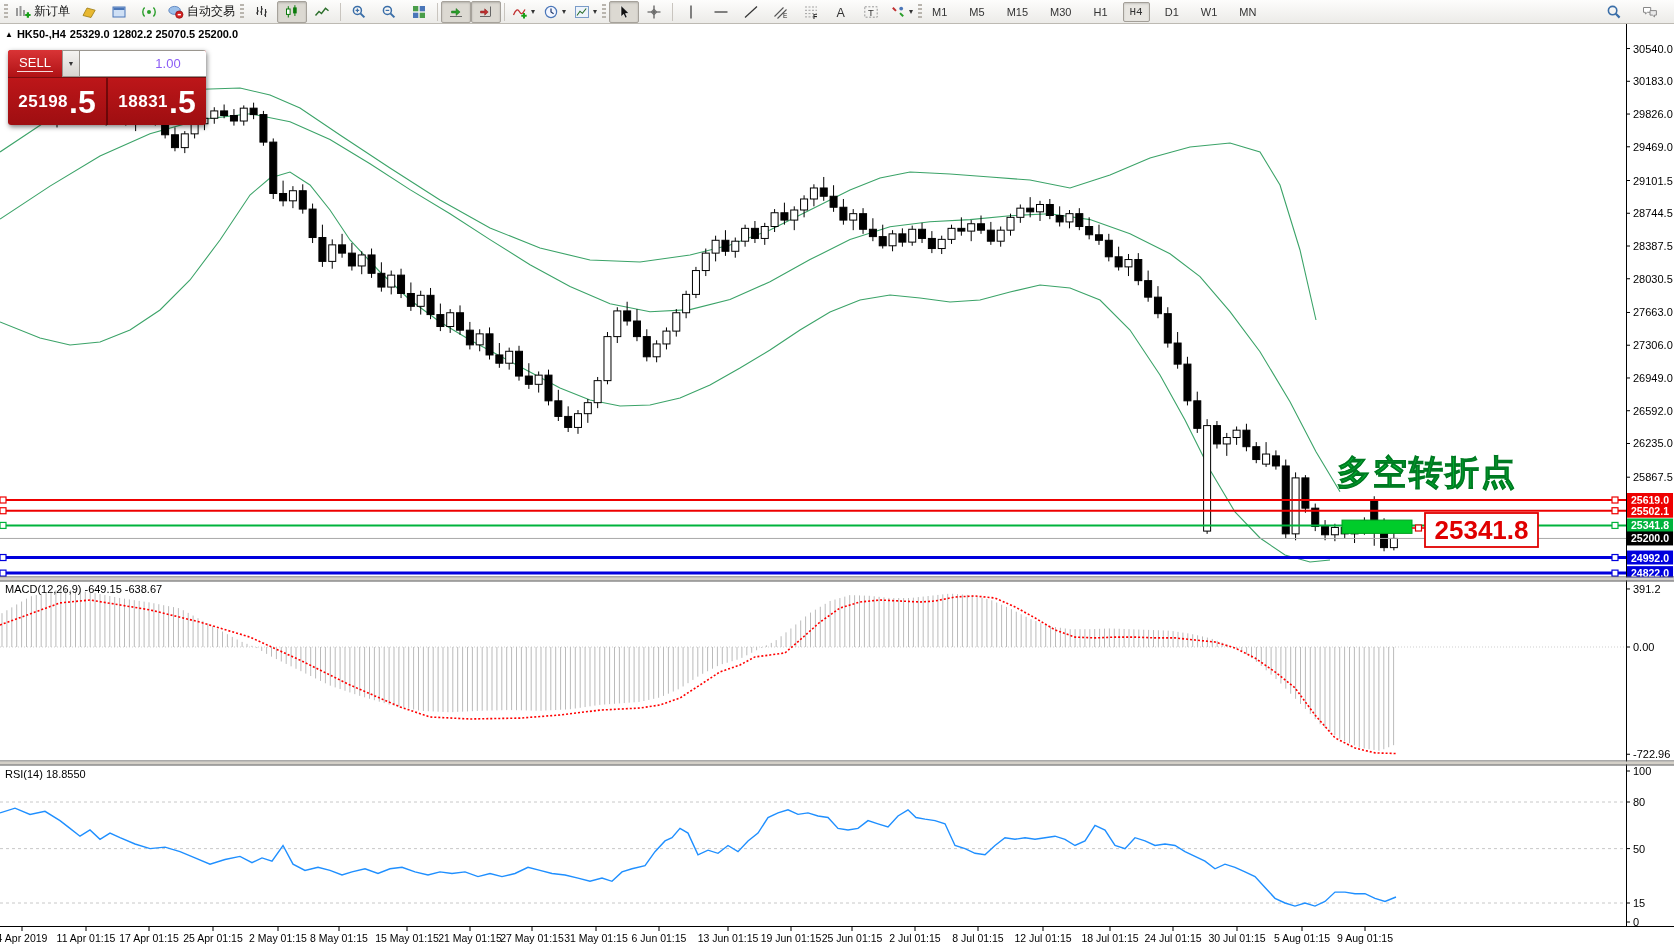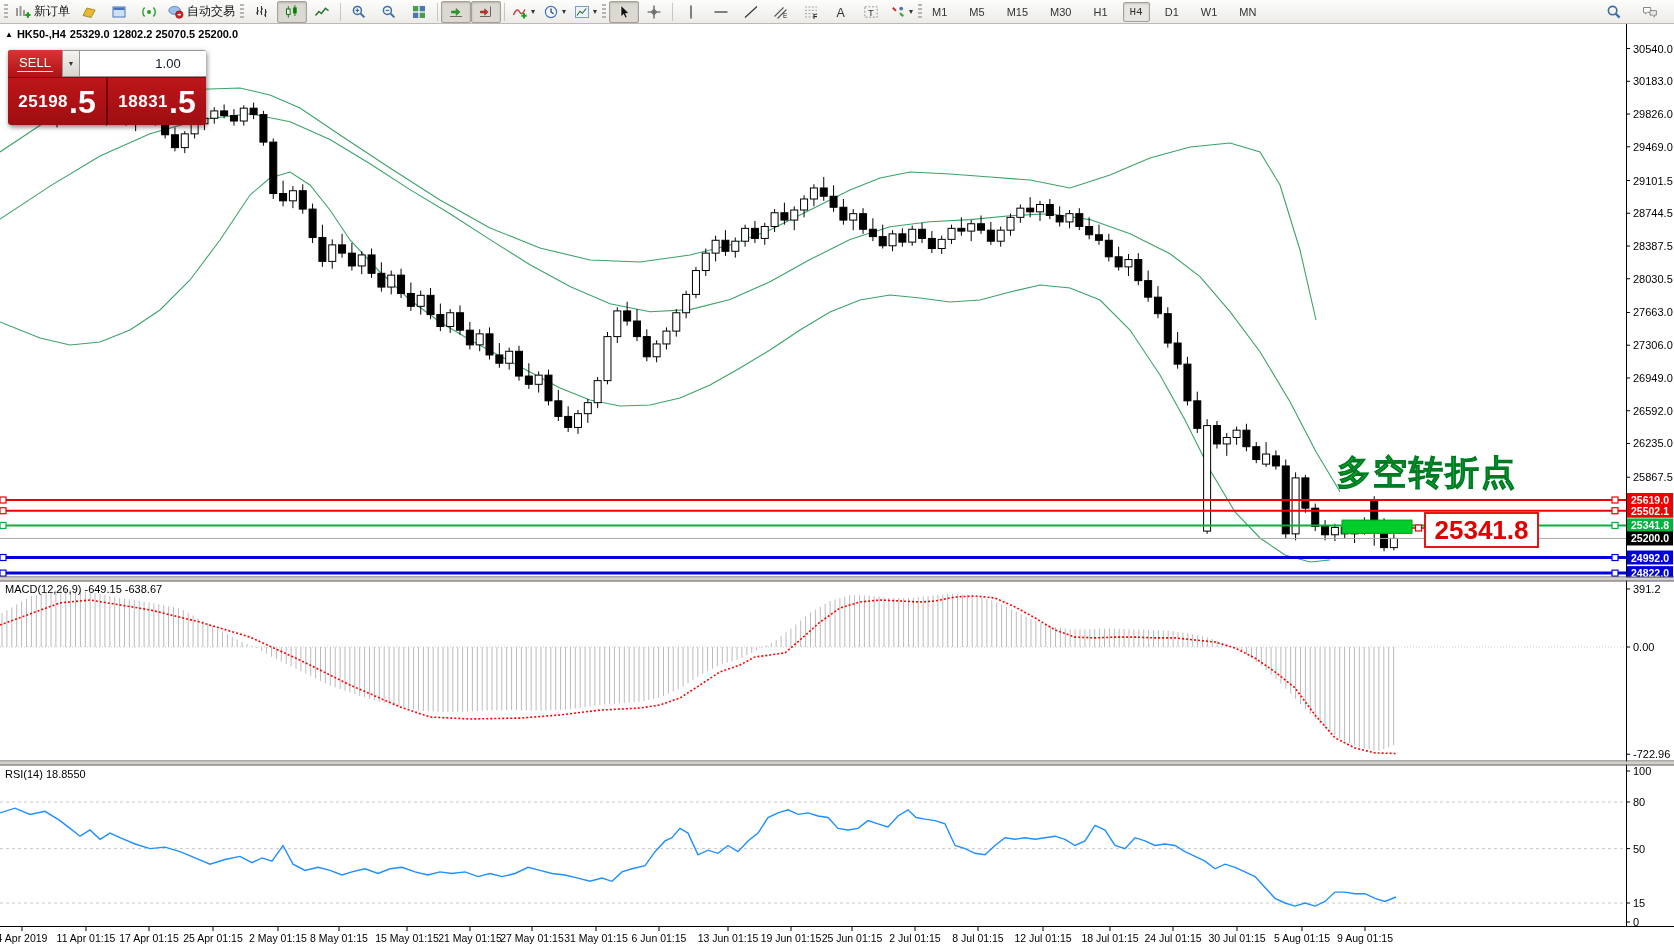--- a/index.html
+++ b/index.html
@@ -30,21 +30,21 @@
   .quote-panel{position:absolute;left:8px;top:44px;width:198px;z-index:6;border-radius:3px;
     background:linear-gradient(#cf1b1e,#9e0e11);box-shadow:1px 2px 5px rgba(0,0,0,.5);
     color:#fff;overflow:hidden;margin-top:6px;}
   .qp-top{display:flex;align-items:stretch;height:27px;border-bottom:1px solid rgba(0,0,0,.35);}
   .qp-btn{flex:0 0 54px;display:flex;align-items:center;justify-content:center;font-size:13px;color:#fff;
     background:linear-gradient(#d93436,#b01215);cursor:pointer;}
   .qp-btn span{border-bottom:1px solid rgba(255,255,255,.85);padding:0 2px 1px;}
   .qp-spin{flex:0 0 16px;background:linear-gradient(#f4f3f1,#d8d5d0);border:1px solid #9a968f;
     display:flex;align-items:center;justify-content:center;font-size:7px;color:#333;}
   .qp-vol{flex:1;border:1px solid #9a968f;border-left:none;border-right:none;text-align:center;
-    font-size:13px;font-family:"Liberation Sans",sans-serif;padding:0;margin:0;background:#fff;color:#0f172a;}
+    font-size:13px;font-family:"Liberation Sans",sans-serif;padding:0;margin:0;background:#fff;color:#8b5cf6;}
   .qp-prices{display:flex;height:47px;}
   .qp-price{flex:1;display:flex;align-items:center;justify-content:center;cursor:pointer;}
   .qp-price.sell{border-right:2px solid rgba(60,0,0,.55);}
   .qp-price .small{font-size:17px;font-weight:bold;letter-spacing:.5px;}
   .qp-price .big{font-size:32px;font-weight:bold;line-height:1;margin-left:1px;}
   
   #chart{position:absolute;left:0;top:0;z-index:1;}
 </style>
 </head>
 <body>

